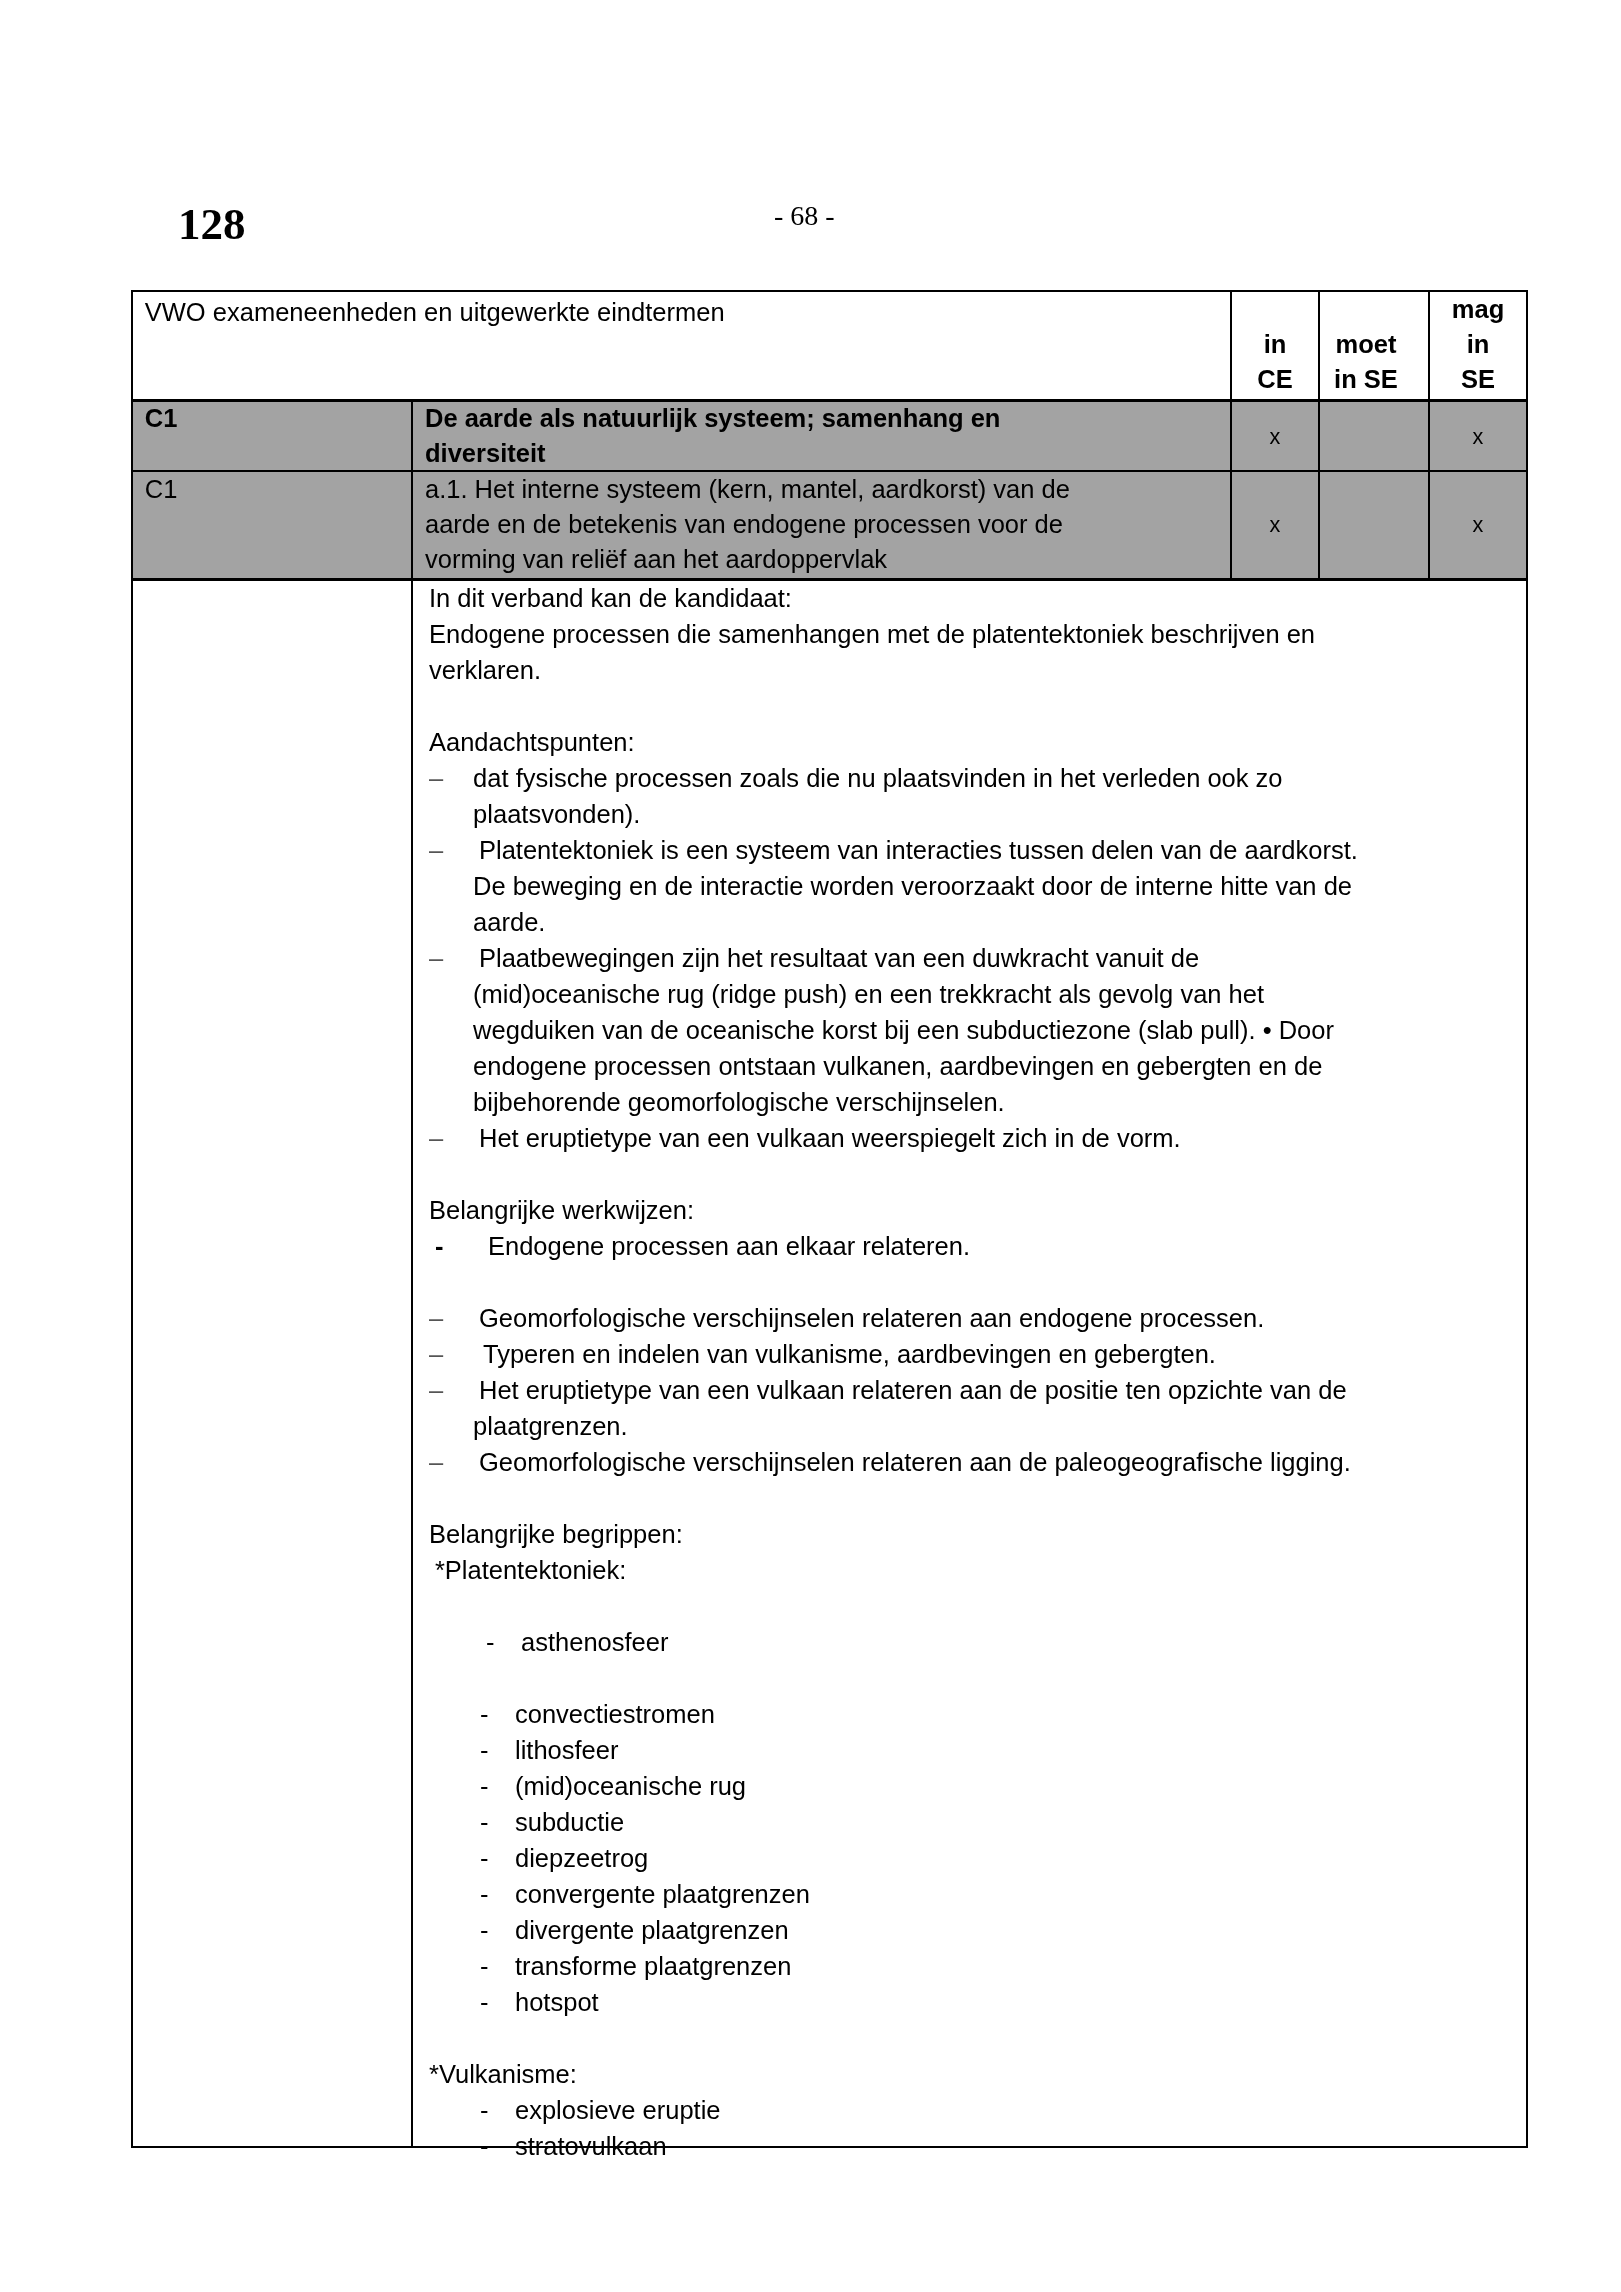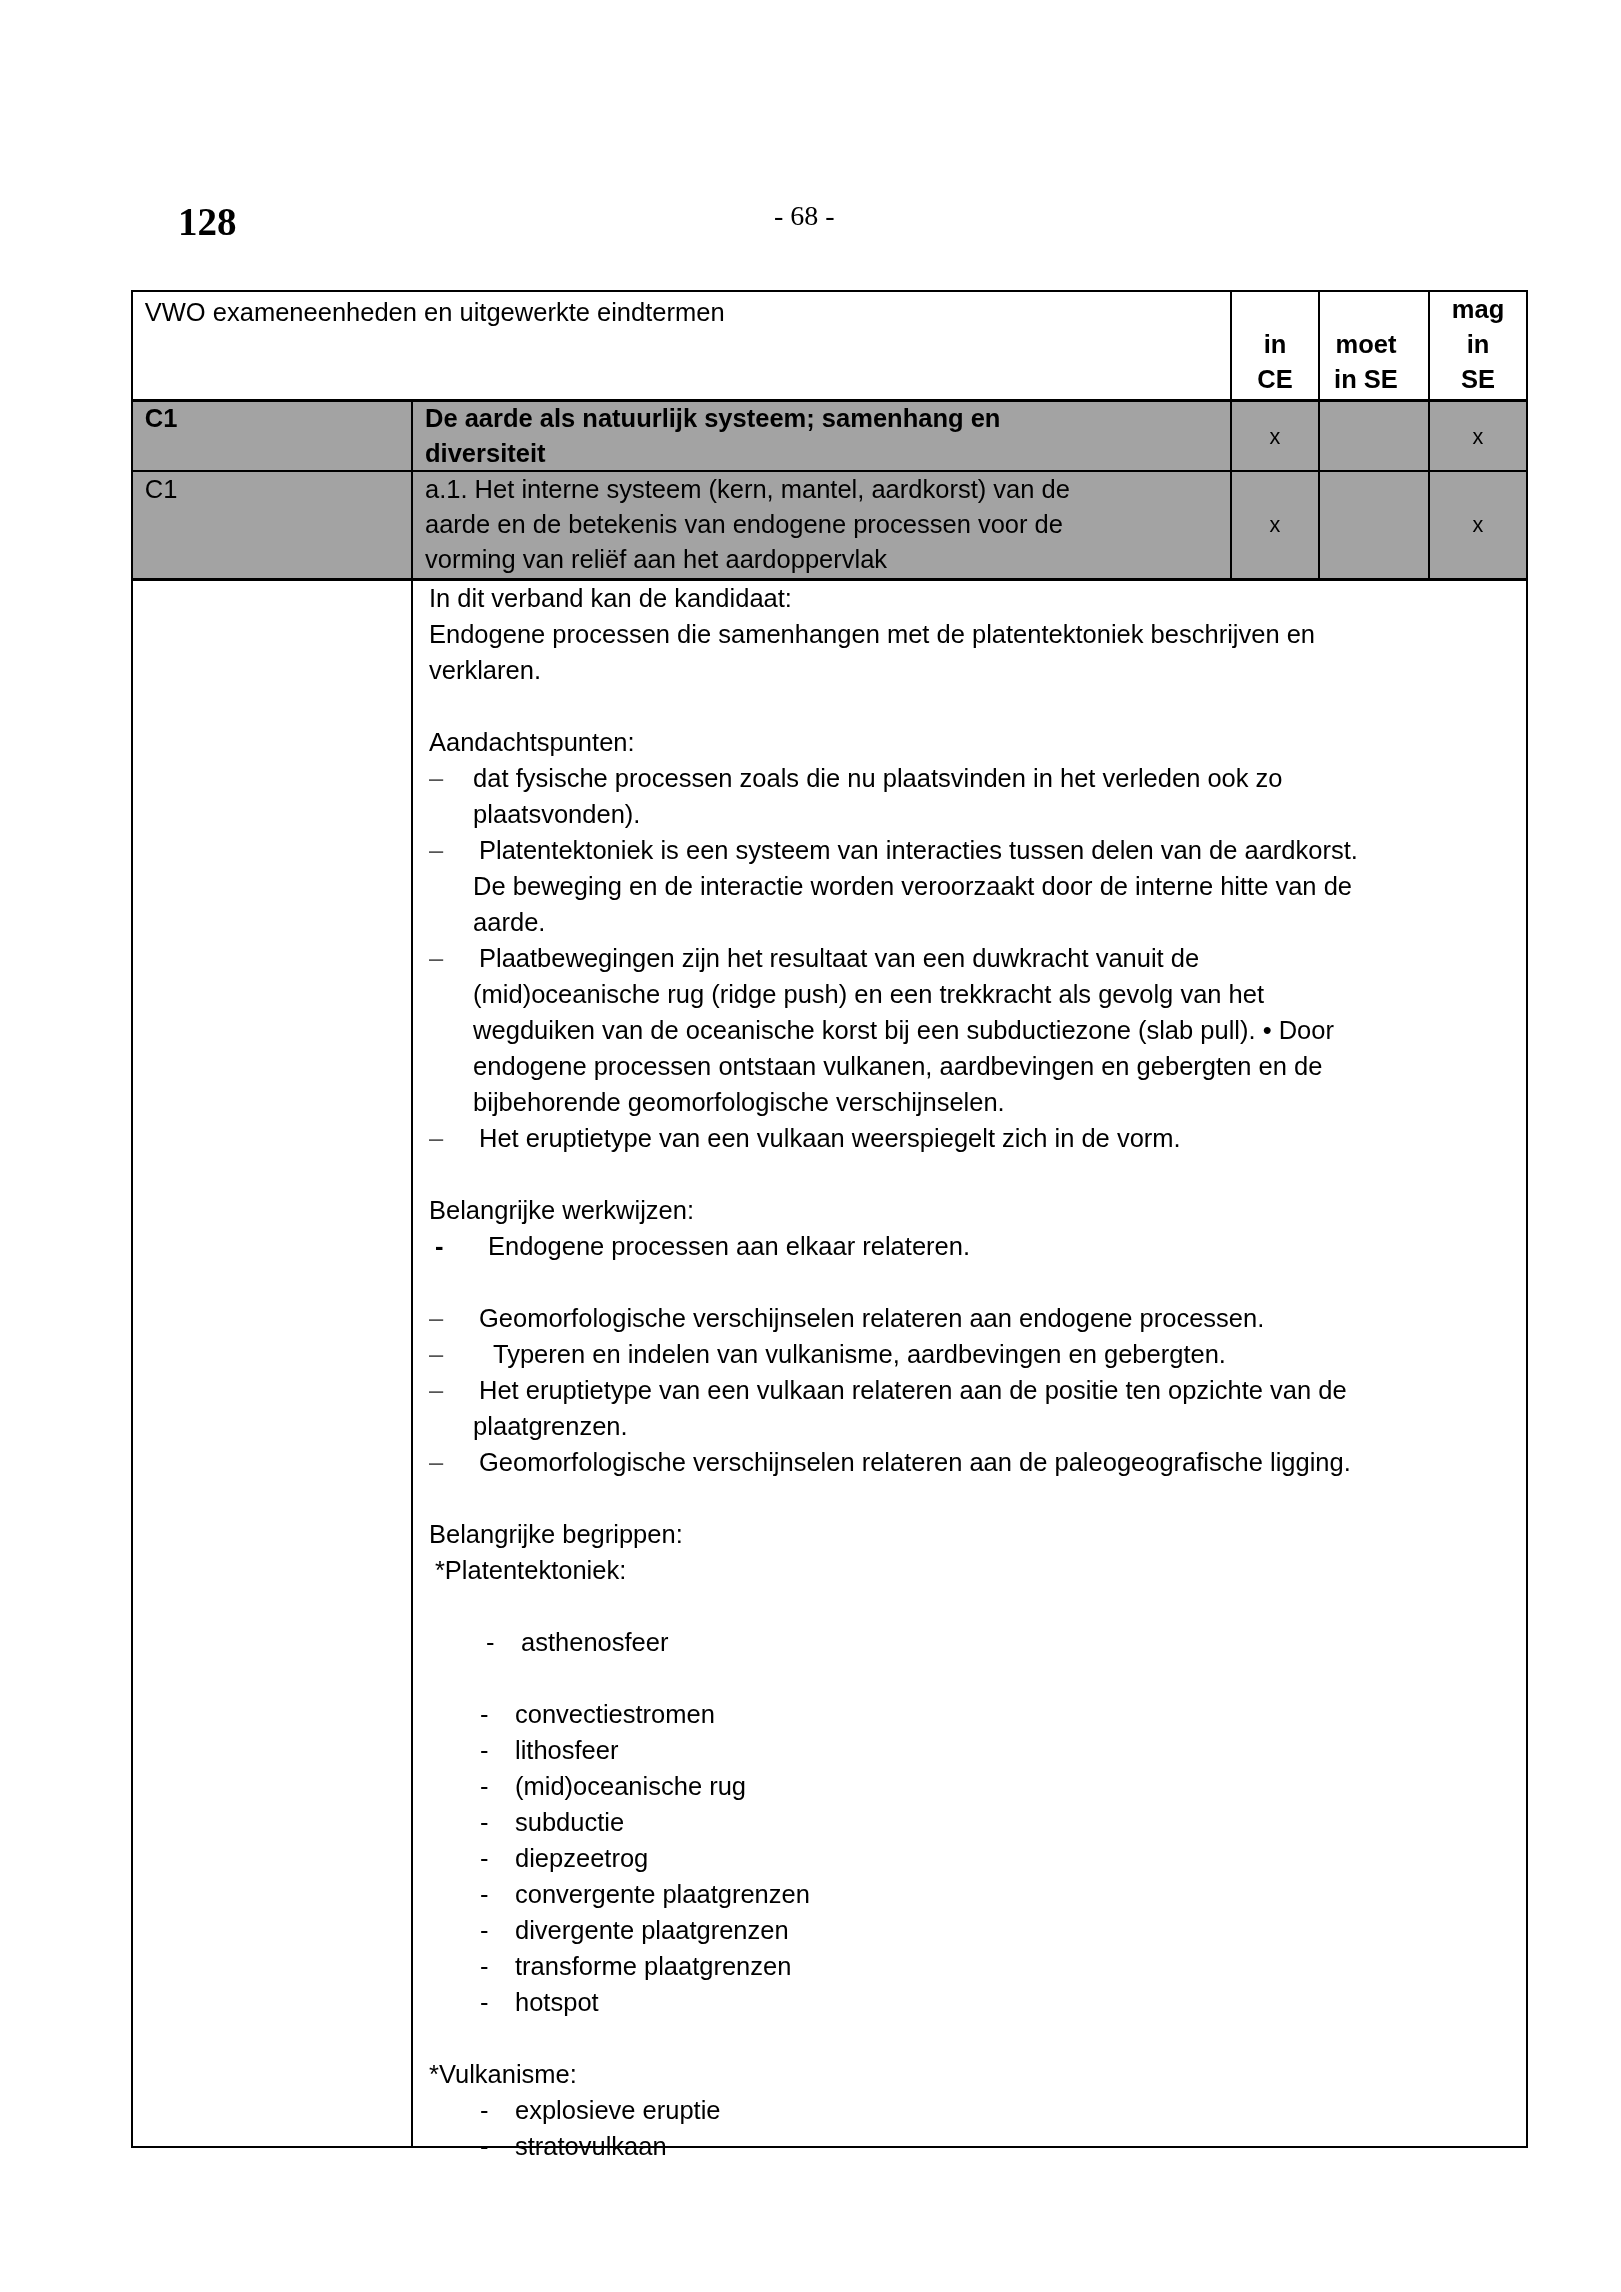--- a/index.html
+++ b/index.html
@@ -1,20 +1,20 @@
 <!DOCTYPE html>
 <html><head>
 <meta charset="utf-8">
 <style>
   html, body { margin:0; padding:0; background:#ffffff; }
   body { width:1621px; height:2293px; position:relative; overflow:hidden; color:#000; }
   .serif { font-family: "Liberation Serif", "DejaVu Serif", serif; }
   .sans { font-family: "Liberation Sans", "DejaVu Sans", sans-serif; }
 
-  #doc-number { position:absolute; left:178px; top:202px; font-size:39px; font-weight:bold; line-height:1; }
+  #doc-number { position:absolute; left:178px; top:202px; font-size:45px; font-weight:bold; line-height:1; }
   #page-number { position:absolute; left:774px; top:202px; font-size:28px; line-height:1; }
 
   #exam-table {
     position:absolute; left:131px; top:290px; width:1397px; height:1858px;
     border:2px solid #000; box-sizing:border-box; font-size:25.5px;
   }
   .cell { position:absolute; box-sizing:border-box; }
   .gray { background:#a3a3a3; }
   .hline { position:absolute; left:0; right:0; height:2.9px; background:#000; }
   .vline { position:absolute; width:2px; background:#000; }
@@ -130,21 +130,21 @@
       <span>Endogene processen aan elkaar relateren.</span>
     </div>
     <div class="blank"></div>
     <div id="werkwijzen-list">
         <div class="dash-item">
           <span class="dsh">–</span>
           <div class="ln" style="margin-left: 2px;">Geomorfologische verschijnselen relateren aan endogene processen.</div>
         </div>
         <div class="dash-item">
           <span class="dsh">–</span>
-          <div class="ln" style="margin-left: 16px;">Typeren en indelen van vulkanisme, aardbevingen en gebergten.</div>
+          <div class="ln" style="margin-left: 6px;">Typeren en indelen van vulkanisme, aardbevingen en gebergten.</div>
         </div>
         <div class="dash-item">
           <span class="dsh">–</span>
           <div class="ln" style="margin-left: 2px;">Het eruptietype van een vulkaan relateren aan de positie ten opzichte van de</div>
           <div class="ln" style="margin-left: -3.9px;">plaatgrenzen.</div>
         </div>
         <div class="dash-item">
           <span class="dsh">–</span>
           <div class="ln" style="margin-left: 2px;">Geomorfologische verschijnselen relateren aan de paleogeografische ligging.</div>
         </div>

